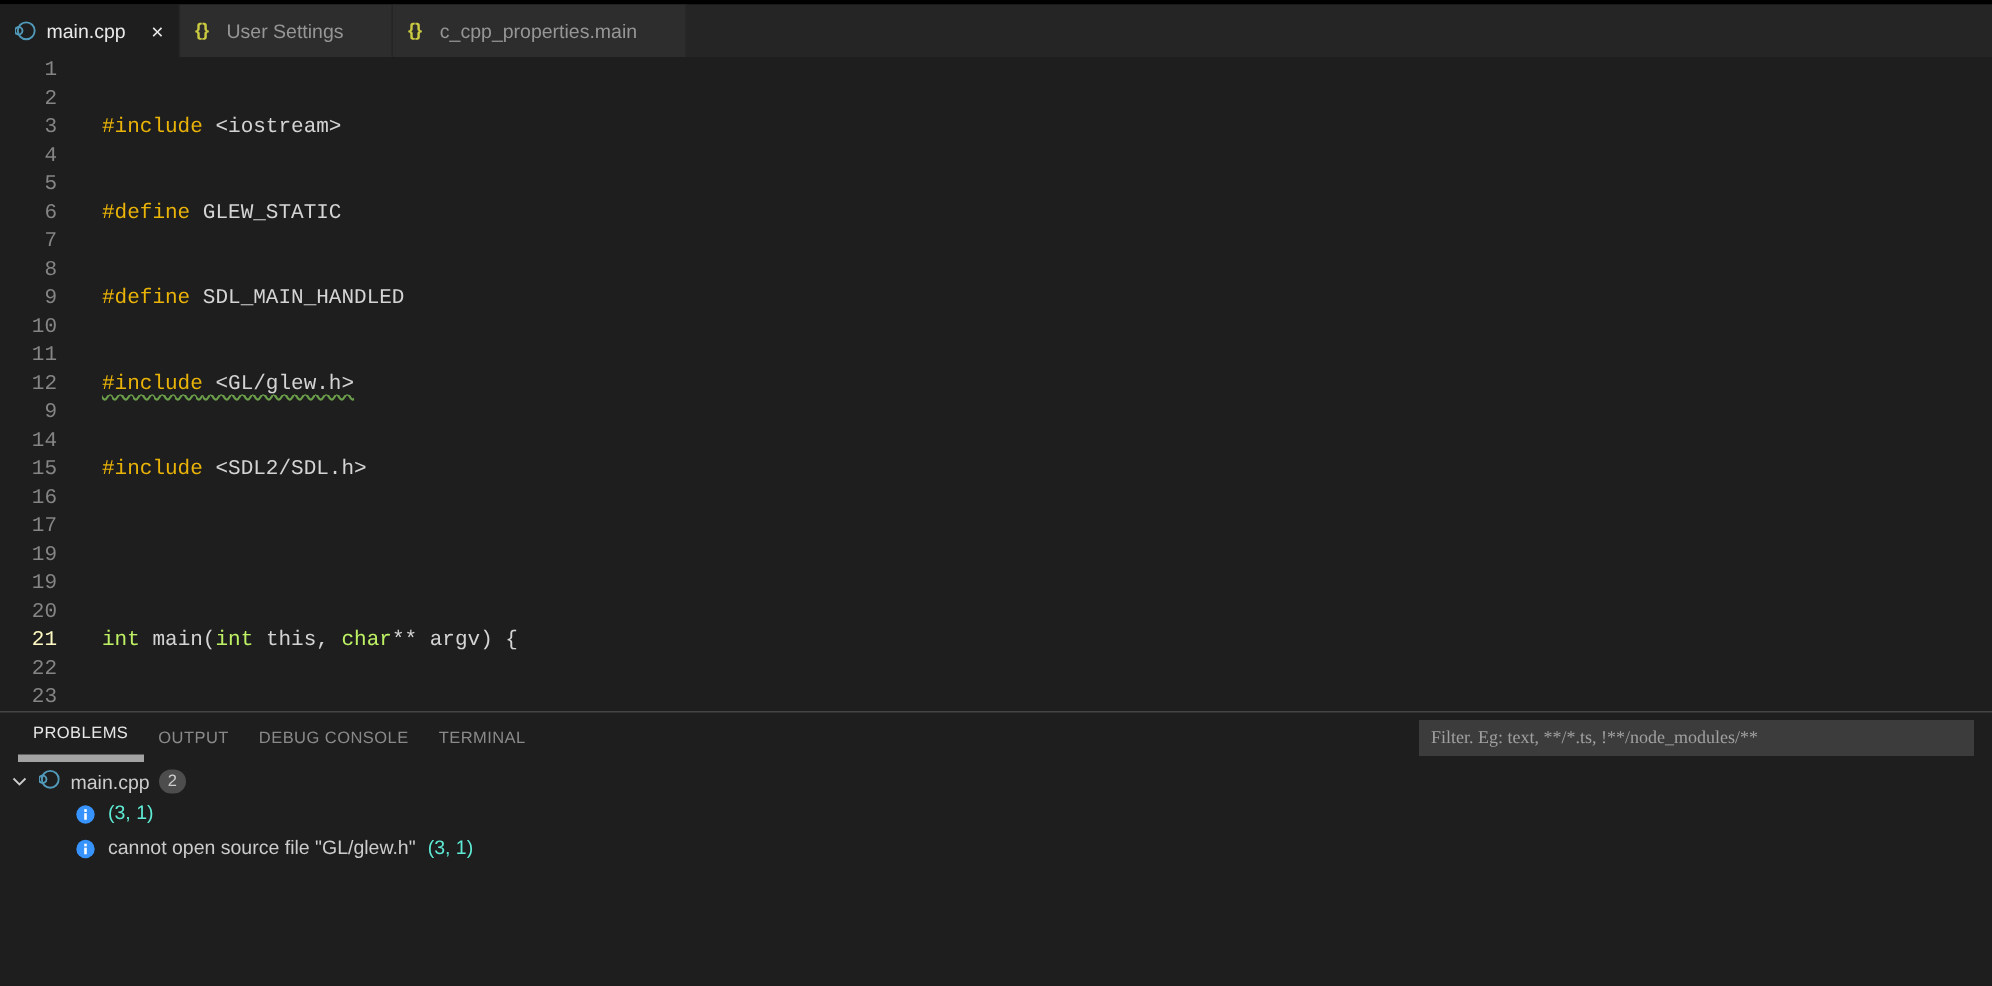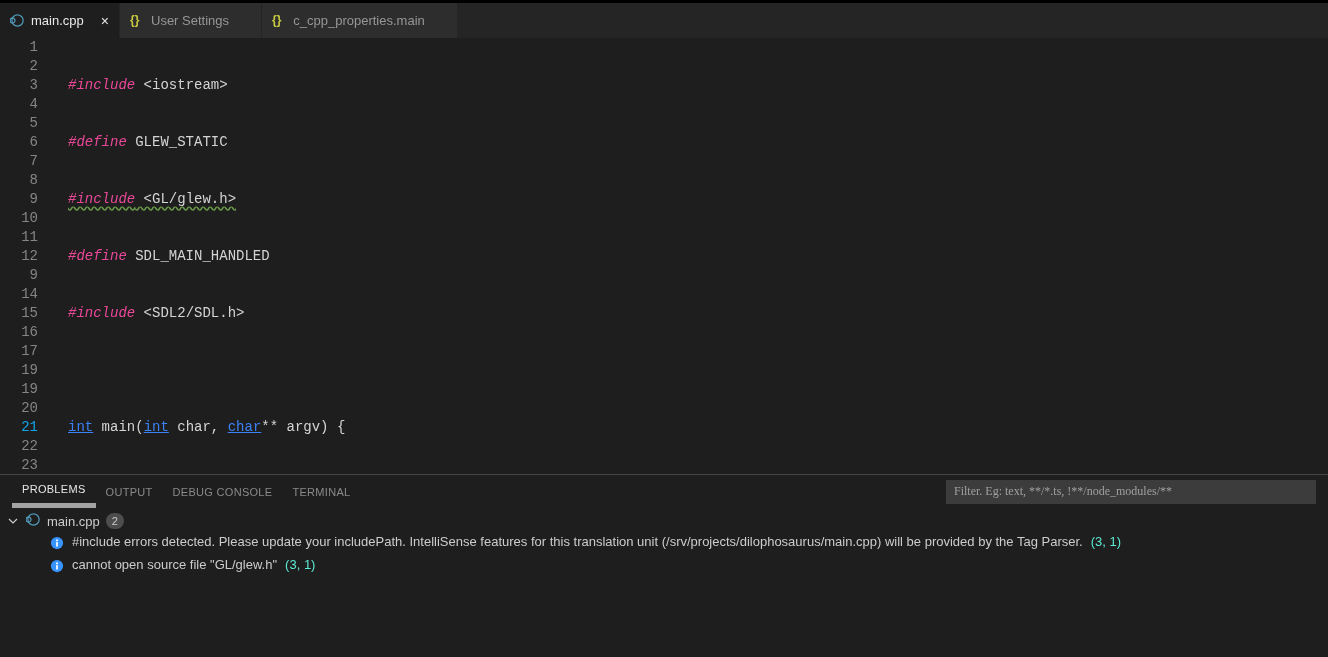--- a/index.html
+++ b/index.html
@@ -61,31 +61,31 @@
     overflow: hidden;
   }
   .gutter {
     width: 52px;
     padding-top: 0px;
     color: #858585;
     text-align: right;
     user-select: none;
   }
   .gutter div { padding-right: 14px; }
-  .gutter div.current { color: #0ea5e9; }
+  .gutter div.current { color: #fef9c3; }
   .code {
     flex: 1;
     padding-left: 16px;
     white-space: pre;
     color: #d4d4d4;
     position: relative;
   }
   .code .line { height: 19px; position: relative; }
-  .tok-dir   { color: #ec4899; font-style: italic; } 
-  .tok-kw    { color: #3b82f6; text-decoration: underline; }
+  .tok-dir   { color: #eab308; } 
+  .tok-kw    { color: #bef264; }
   .tok-plain { color: #d4d4d4; }
   .squiggly {
     text-decoration-line: underline;
     text-decoration-style: wavy;
     text-decoration-color: #6c9f4a;
     text-underline-offset: 3px;
   }
 
   
   .panel {
@@ -230,25 +230,25 @@
       <div>19</div>
       <div>19</div>
       <div>20</div>
       <div class="current">21</div>
       <div>22</div>
       <div>23</div>
   </div>
   <div class="code">
     <div class="line"><span class="tok-dir">#include</span><span class="tok-plain"> &lt;iostream&gt;</span></div>
     <div class="line"><span class="tok-dir">#define</span><span class="tok-plain"> GLEW_STATIC</span></div>
+    <div class="line"><span class="tok-dir">#define</span><span class="tok-plain"> SDL_MAIN_HANDLED</span></div>
     <div class="line"><span class="tok-dir squiggly">#include</span><span class="tok-plain squiggly"> &lt;GL/glew.h&gt;</span></div>
-    <div class="line"><span class="tok-dir">#define</span><span class="tok-plain"> SDL_MAIN_HANDLED</span></div>
     <div class="line"><span class="tok-dir">#include</span><span class="tok-plain"> &lt;SDL2/SDL.h&gt;</span></div>
     <div class="line"></div>
-    <div class="line"><span class="tok-kw">int</span><span class="tok-plain"> main(</span><span class="tok-kw">int</span><span class="tok-plain"> char, </span><span class="tok-kw">char</span><span class="tok-plain">** argv) {</span></div>
+    <div class="line"><span class="tok-kw">int</span><span class="tok-plain"> main(</span><span class="tok-kw">int</span><span class="tok-plain"> this, </span><span class="tok-kw">char</span><span class="tok-plain">** argv) {</span></div>
     
     
     
     
     
     
     
     
     
     
@@ -287,21 +287,20 @@
       <span class="badge">2</span>
     </div>
     <div class="problem-item">
       <span>
         <svg class="info-icon" viewBox="0 0 16 16">
             <circle cx="8" cy="8" r="7" fill="#3794ff"></circle>
             <rect x="7" y="7" width="2" height="5" fill="#fff"></rect>
             <rect x="7" y="4" width="2" height="2" fill="#fff"></rect>
           </svg>
       </span>
-      <span>#include errors detected. Please update your includePath. IntelliSense features for this translation unit (/srv/projects/dilophosaurus/main.cpp) will be provided by the Tag Parser.</span>
       <span class="loc">(3, 1)</span>
     </div>
     <div class="problem-item">
       <span>
         <svg class="info-icon" viewBox="0 0 16 16">
             <circle cx="8" cy="8" r="7" fill="#3794ff"></circle>
             <rect x="7" y="7" width="2" height="5" fill="#fff"></rect>
             <rect x="7" y="4" width="2" height="2" fill="#fff"></rect>
           </svg>
       </span>

